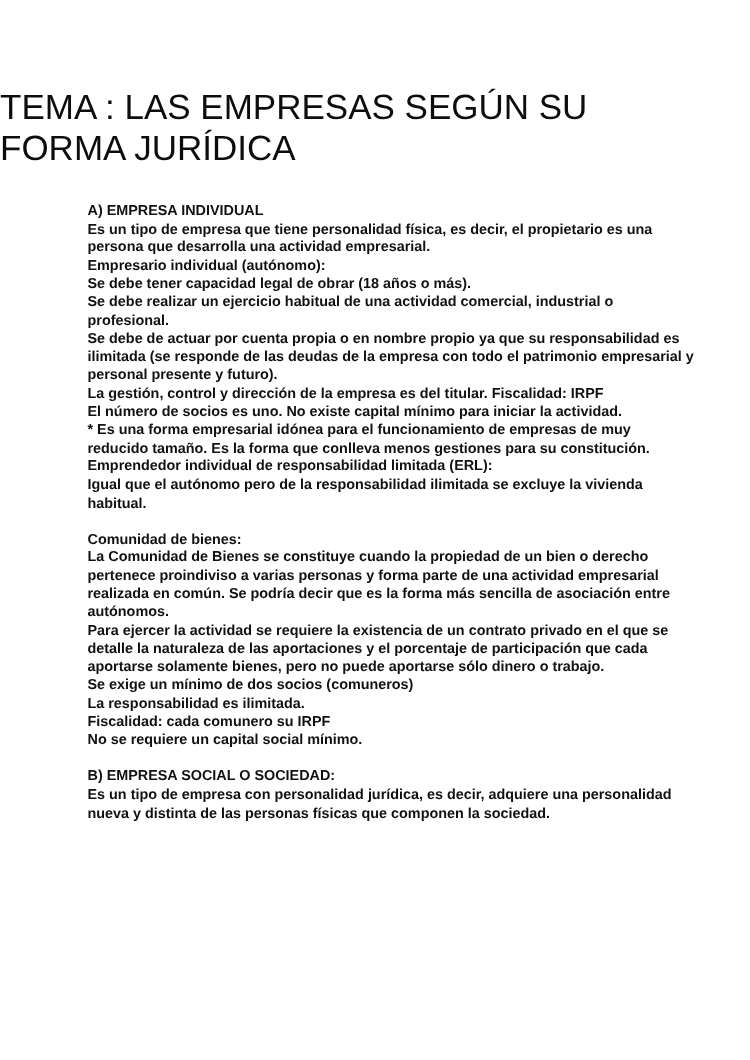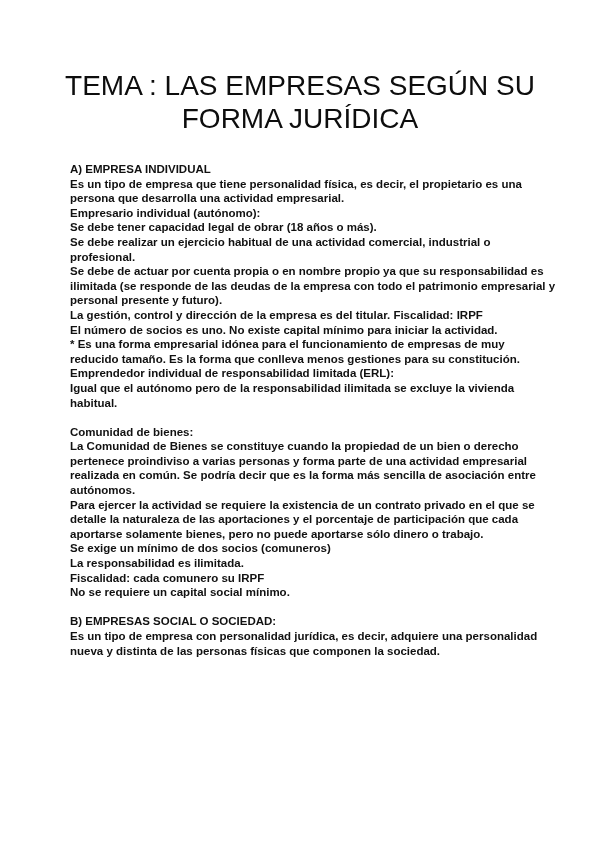--- a/index.html
+++ b/index.html
@@ -14,21 +14,21 @@
     background: #ffffff;
     color: #000000;
     font-family: "Liberation Sans", sans-serif;
     overflow: hidden;
   }
   .doc-title {
     position: absolute;
     top: 69px;
     left: 0;
     right: 0;
-    text-align: center;
+    text-align: left;
     font-size: 28px;
     line-height: 33px;
     font-weight: 400;
     color: #0d0d0d;
   }
   .doc-body {
     position: absolute;
     top: 163px;
     left: 70px;
     width: 470px;
@@ -76,17 +76,17 @@
       <div class="line">realizada en común. Se podría decir que es la forma más sencilla de asociación entre</div>
       <div class="line">autónomos.</div>
       <div class="line">Para ejercer la actividad se requiere la existencia de un contrato privado en el que se</div>
       <div class="line">detalle la naturaleza de las aportaciones y el porcentaje de participación que cada</div>
       <div class="line">aportarse solamente bienes, pero no puede aportarse sólo dinero o trabajo.</div>
       <div class="line">Se exige un mínimo de dos socios (comuneros)</div>
       <div class="line">La responsabilidad es ilimitada.</div>
       <div class="line">Fiscalidad: cada comunero su IRPF</div>
       <div class="line">No se requiere un capital social mínimo.</div>
       <div class="line"></div>
-      <div class="line">B) EMPRESAS SOCIAL O SOCIEDAD:</div>
+      <div class="line">B) EMPRESA SOCIAL O SOCIEDAD:</div>
       <div class="line">Es un tipo de empresa con personalidad jurídica, es decir, adquiere una personalidad</div>
       <div class="line">nueva y distinta de las personas físicas que componen la sociedad.</div>
     </div>
 </div>
 
 </body></html>

